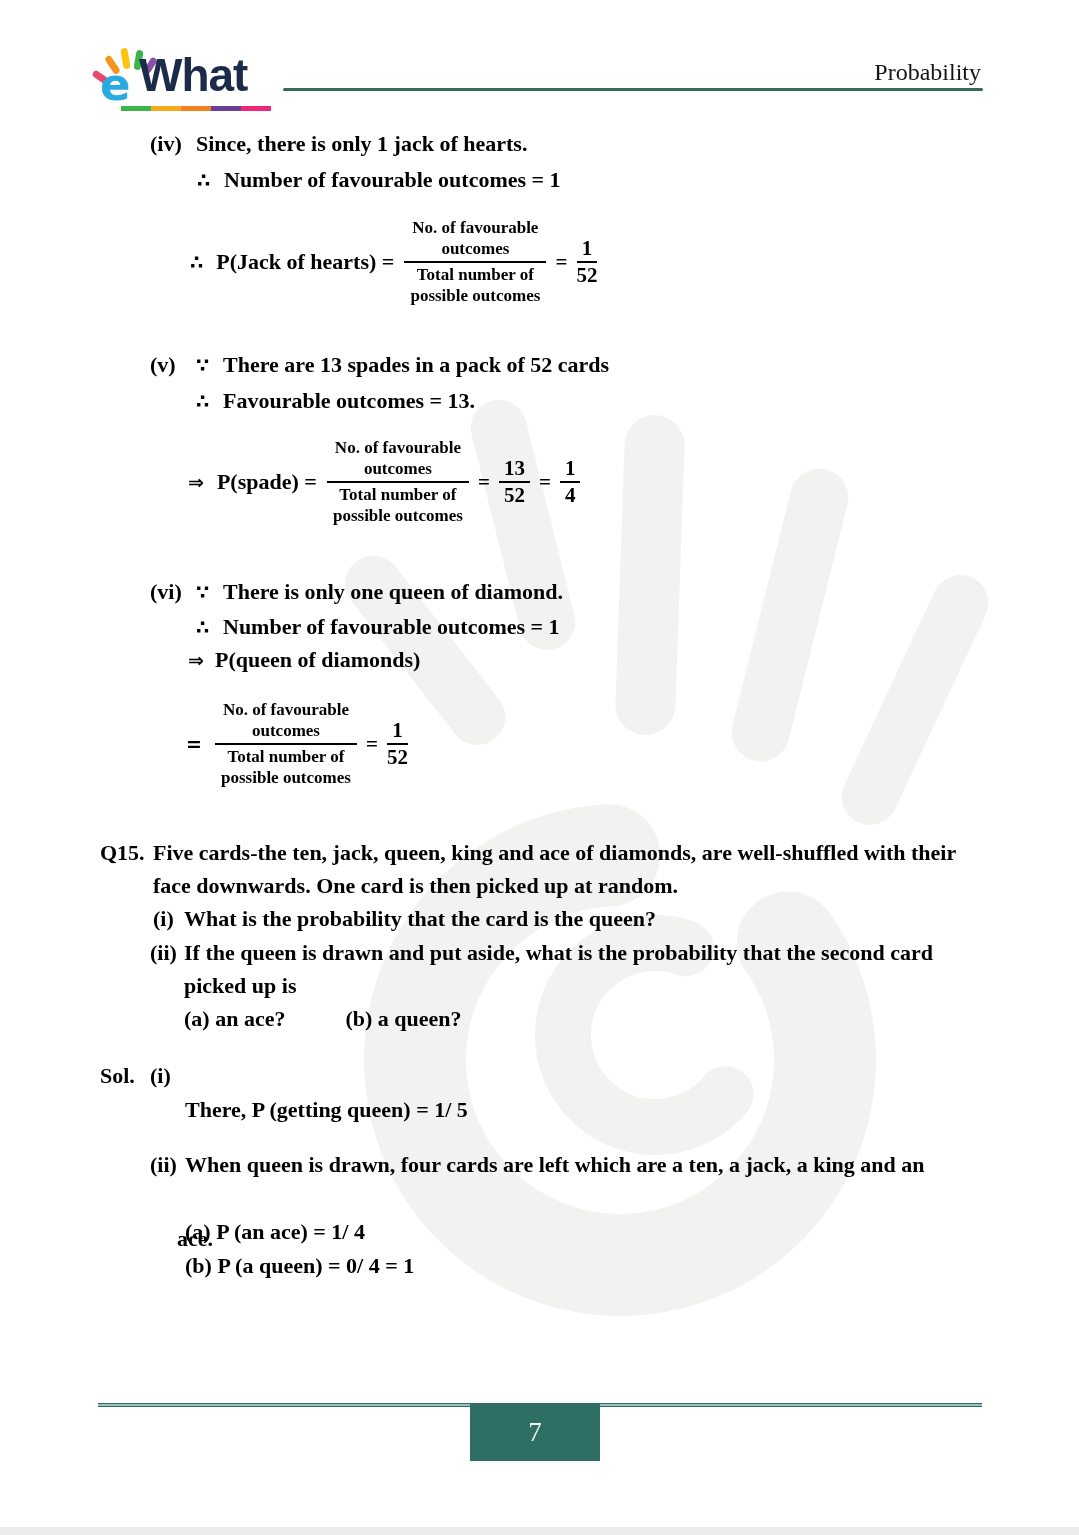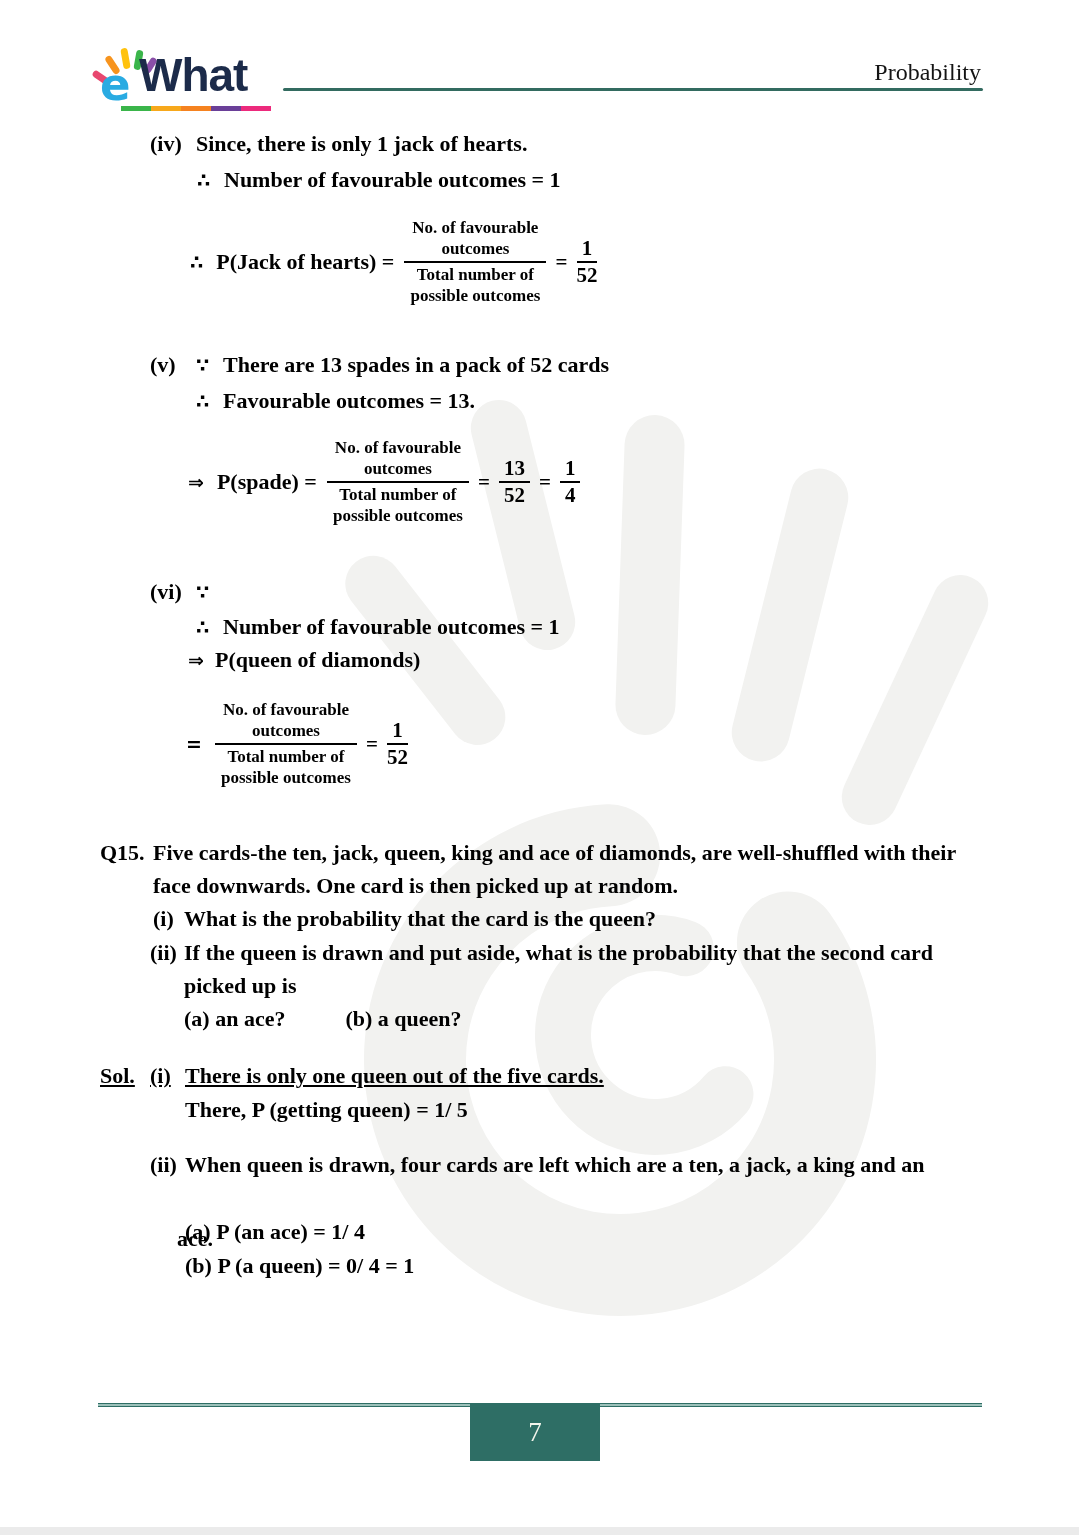--- a/index.html
+++ b/index.html
@@ -161,20 +161,21 @@
       <span class="eqs">=</span>
       <span class="nfrac">
         <span class="n">1</span>
         <span class="d">4</span>
       </span>
     </div>
 
     <div class="t" style="left:150px; top:579px;">
       <span class="mk">(vi)</span>
       <span class="sym">∵</span>
+      <span>There is only one queen of diamond.</span>
     </div>
     <div class="t" style="left:196px; top:614px;">
       <span class="sym">∴</span>
       <span>Number of favourable outcomes = 1</span>
     </div>
     <div class="t" style="left:188px; top:647px;">
       <span class="sym">⇒</span>
       <span>P(queen of diamonds)</span>
     </div>
 
@@ -214,24 +215,23 @@
     </div>
     <div class="t" style="left:184px; top:973px;">
       <span>picked up is</span>
     </div>
     <div class="t" style="left:184px; top:1006px;">
       <span>(a) an ace?</span>
       <span class="gap"></span>
       <span>(b) a queen?</span>
     </div>
 
-    <div class="t" style="left:100px; top:1063px;text-decoration:underline;">
+    <div class="t" style="left:100px; top:1063px;">
       <span class="mk" style="width:50px;">Sol.</span>
       <span class="mk2" style="width:35px;">(i)</span>
-      <span>There is only one queen out of the five cards.</span>
     </div>
     <div class="t" style="left:185px; top:1097px;">
       <span>There, P (getting queen) = 1/ 5</span>
     </div>
 
     <div class="t" style="left:150px; top:1152px;">
       <span class="mk2" style="width:35px;">(ii)</span>
       <span>When queen is drawn, four cards are left which are a ten, a jack, a king and an</span>
     </div>
     <div class="t" style="left:177px; top:1186px;margin-top:40px;">

